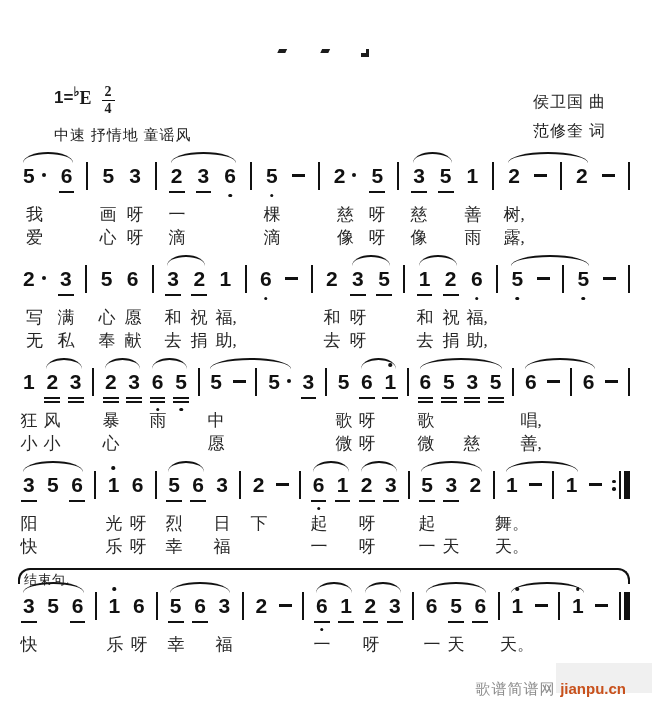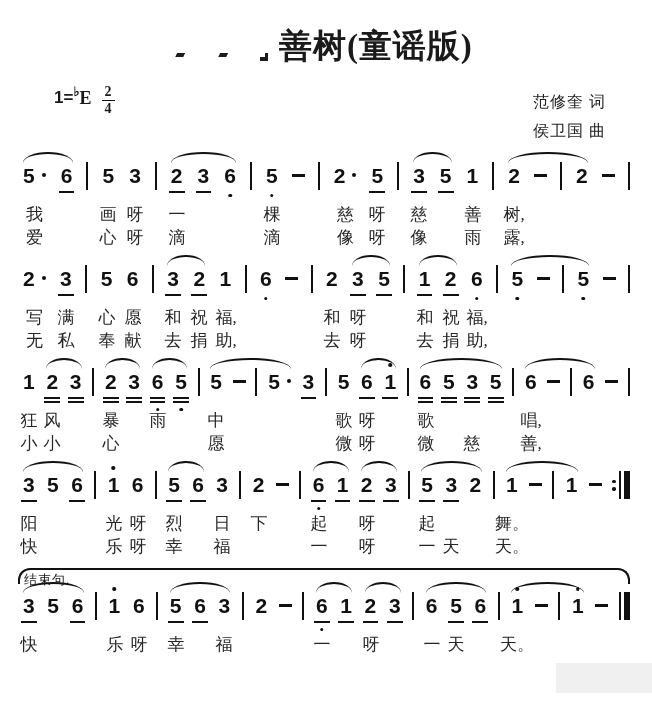--- a/index.html
+++ b/index.html
@@ -64,38 +64,38 @@
 </style>
 </head>
 <body>
 
 <div class="page">
 
   <div class="title-row">
     <span class="rem rem1"></span>
     <span class="rem rem2"></span>
     <span class="rem rem3"></span>
-    <span>善树(童谣版)</span>
   </div>
 
 
   <div class="keysig">
     <span>1=</span>
     <span class="flat">♭</span>
     <span class="letter">E</span>
     <span class="frac">
       <span class="num">2</span>
       <span class="den">4</span>
     </span>
   </div>
 
+  <div class="tempo">中速 抒情地  童谣风</div>
 
   <div class="credits">
+    <div>侯卫国  曲</div>
     <div>范修奎  词</div>
-    <div>侯卫国  曲</div>
   </div>
 
   <div class="score" id="score">
       <div class="system">
         <div class="notes-row">
           <div class="note">5<div class="aug" style="display: inline-block;"></div></div>
           <div class="note">6<div class="ul" style="bottom: -5px;"></div></div>
           <div class="bar"></div>
           <div class="note">5</div>
           <div class="note">3</div>
@@ -398,14 +398,17 @@
           <div class="lyric" style="left: 300px;">一</div>
           <div class="lyric" style="left: 349px;">呀</div>
           <div class="lyric" style="left: 410px;">一</div>
           <div class="lyric" style="left: 434px;">天</div>
           <div class="lyric" style="left: 495px;">天。</div>
         </div>
       </div>
     </div>
 
   <div class="wm-bg"></div>
+  <div class="watermark">
+    <span>歌谱简谱网 </span><span class="url">jianpu.cn</span>
+  </div>
 
 </div>
 
 </body></html>

